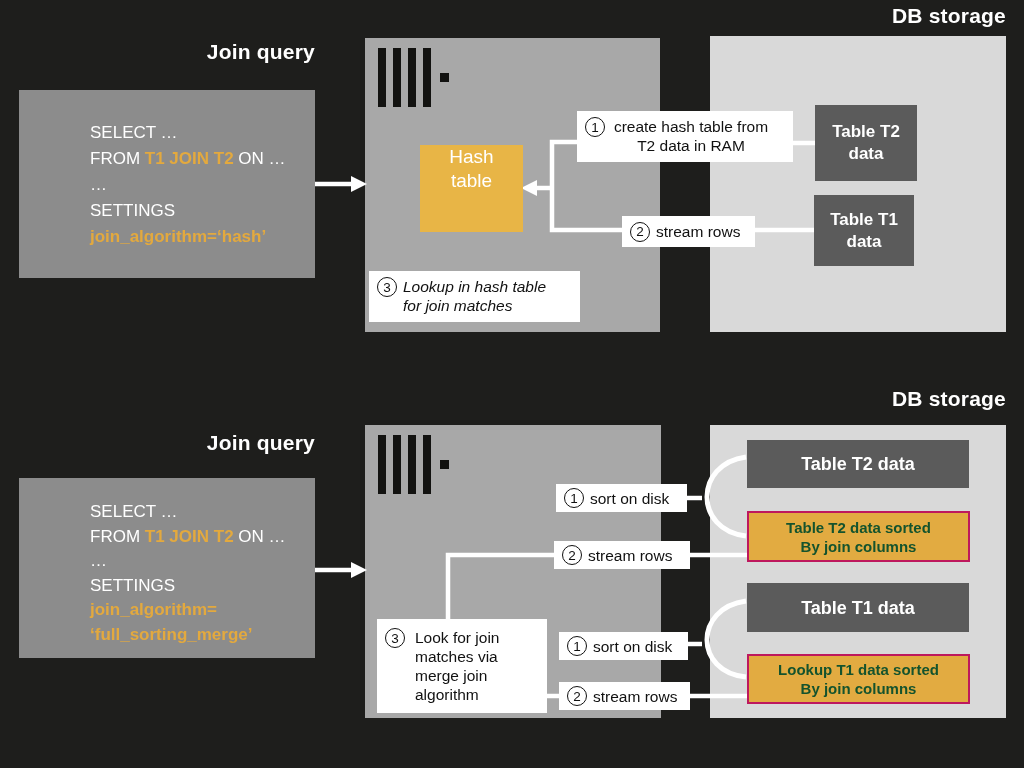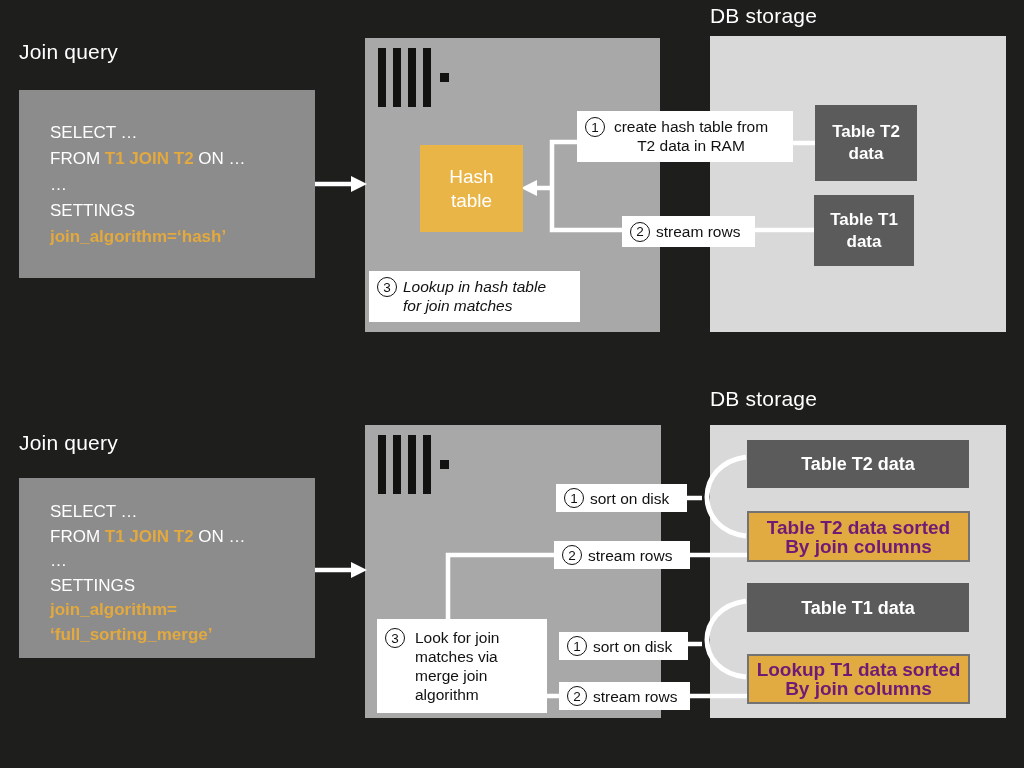--- a/index.html
+++ b/index.html
@@ -1,37 +1,37 @@
 <!DOCTYPE html>
 <html><head>
 <meta charset="utf-8">
 <style>
   html,body{margin:0;padding:0;background:#1e1e1c;}
   #stage{position:relative;width:1024px;height:768px;background:#1e1e1c;overflow:hidden;
          font-family:"Liberation Sans",sans-serif;}
   .abs{position:absolute;box-sizing:border-box;}
-  .layer1{z-index:1;}
+  .layer1{z-index:1;padding-left:40px;}
   #wires{position:absolute;left:0;top:0;width:1024px;height:768px;z-index:2;pointer-events:none;}
   .layer3{z-index:3;}
   .sec{position:absolute;inset:0;}
-  .title{color:#ffffff;font-size:21px;font-weight:400;text-align:left;letter-spacing:.2px;}
+  .title{color:#ffffff;font-size:21px;font-weight:700;text-align:right;letter-spacing:.2px;}
   .qbox{background:#8c8c8c;color:#ffffff;font-size:17px;font-weight:400;}
   .qbox .sql{padding:30px 0 0 31px;line-height:26px;white-space:pre-wrap;}
   .qbox.b .sql{padding:22px 0 0 31px;line-height:24.5px;}
   .orange{color:#e3a93e;font-weight:bold;}
   .server{background:#a8a8a8;}
   .dbbox{background:#d9d9d9;}
   .darkbox{background:#5b5b5b;color:#ffffff;font-weight:700;display:flex;align-items:center;
            justify-content:center;text-align:center;line-height:22px;}
   .darkbox.small{font-size:17px;}
   .darkbox.wide{font-size:18px;}
   .hashbox{background:#e8b546;color:#ffffff;font-size:19px;line-height:24px;display:flex;
-           align-items:center;justify-content:center;text-align:center;}
-  .sortedbox{background:#e2ab41;border:2px solid #737373;color:#701a75;font-weight:700;
-             font-size:19px;line-height:19px;display:flex;flex-direction:column;align-items:center;
+           align-items:flex-start;justify-content:center;text-align:center;}
+  .sortedbox{background:#e2ab41;border:2px solid #be185d;color:#14532d;font-weight:700;
+             font-size:15px;line-height:19px;display:flex;flex-direction:column;align-items:center;
              justify-content:center;text-align:center;}
   .callout{background:#ffffff;color:#111111;font-size:15.5px;line-height:19px;display:flex;
            align-items:flex-start;padding:6px 8px;}
   .callout.one{align-items:center;padding:3px 8px;white-space:nowrap;}
   .cnum{flex:0 0 auto;width:20px;height:20px;border:1.8px solid #111111;border-radius:50%;
         display:flex;align-items:center;justify-content:center;font-size:13.5px;margin-right:6px;
         box-sizing:border-box;}
   .ctext{display:block;}
   .srv-icon{display:flex;align-items:center;}
   .srv-icon .bar{width:8px;height:59px;background:#121210;margin-right:7px;}

